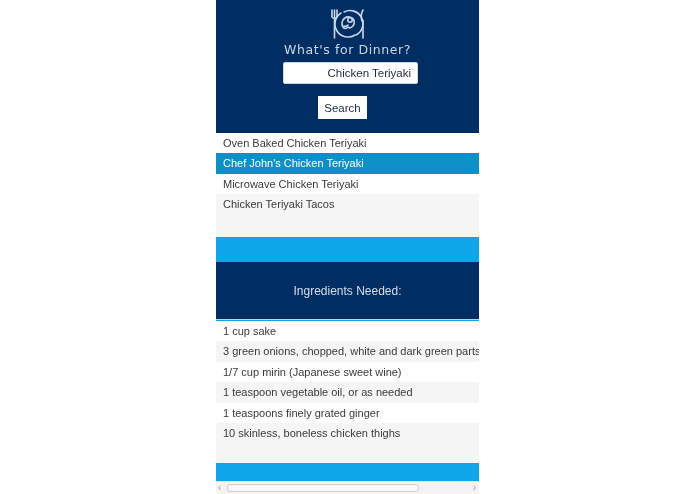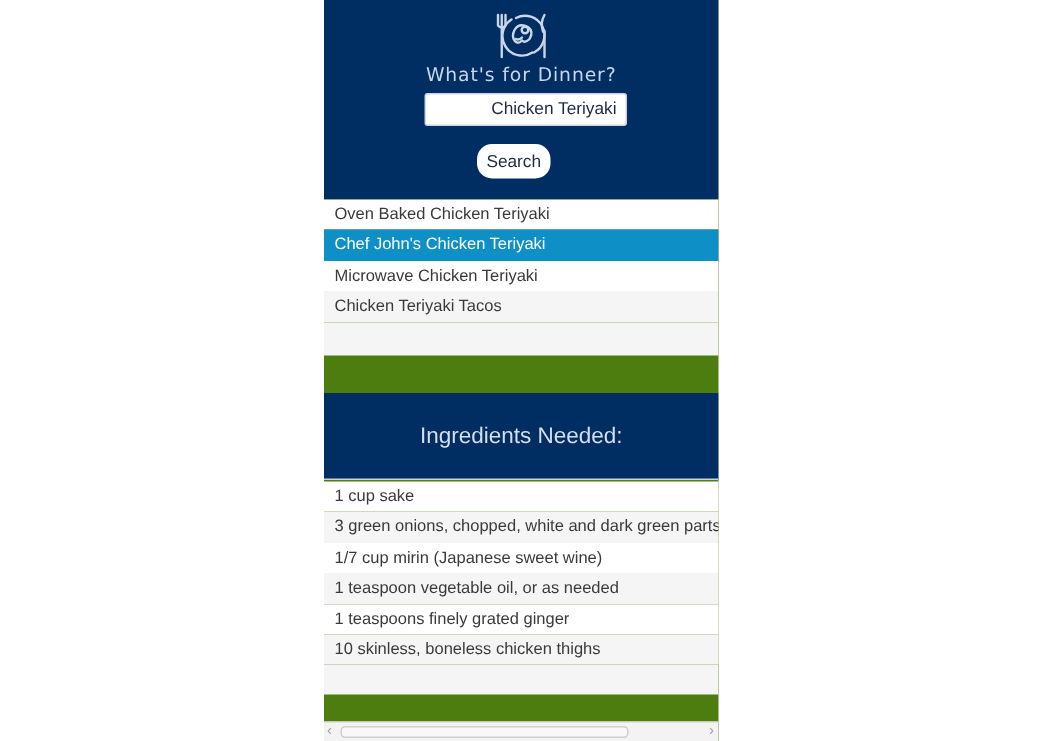--- a/index.html
+++ b/index.html
@@ -1,38 +1,38 @@
 <!DOCTYPE html>
 <html><head>
   <meta charset="utf-8">
   <style>
     html, body { margin: 0; padding: 0; background: #ffffff; }
     body { width: 695px; height: 494px; position: relative; overflow: hidden;
            font-family: "Liberation Sans", "DejaVu Sans", sans-serif; }
-    .panel { position: absolute; left: 216px; top: 0; width: 263px; height: 494px; background: #4d7c0f; overflow: hidden; }
+    .panel { position: absolute; left: 216px; top: 0; width: 263px; height: 494px; background: #0ea5e9; overflow: hidden; }
     .header { background: #002d62; height: 133px; position: relative; text-align: center; }
     .logo { position: absolute; left: 113px; top: 7px; width: 38px; height: 34px; }
     .brand { position: absolute; left: 0; right: 0; top: 42px; color: #c9d6e8; font-size: 12.5px;
              letter-spacing: 0.6px; font-family: "DejaVu Sans", sans-serif; font-weight: normal; }
     .search-input { position: absolute; left: 67px; top: 62px; width: 135px; height: 22px; border: 1px solid #cfd6df;
                     border-radius: 2px; background: #fff; box-sizing: border-box; padding: 0 6px; font-size: 11.5px;
                     color: #1e2a40; font-family: "Liberation Sans", sans-serif; outline: none; text-align: right; }
     .search-btn { position: absolute; left: 102px; top: 96px; width: 49px; height: 23px; background: #fff;
-                  border: none; border-radius: 10px; font-size: 11.5px; color: #1e2a40;
+                  border: none; border-radius: 0; font-size: 11.5px; color: #1e2a40;
                   font-family: "Liberation Sans", sans-serif; padding: 0; cursor: pointer; }
     .list { list-style: none; margin: 0; padding: 0; }
     .list li { height: 20.4px; line-height: 20.4px; padding-left: 7px; font-size: 11px; color: #3a3a3a;
                white-space: nowrap; overflow: hidden; }
     .list li:nth-child(odd) { background: #ffffff; }
     .list li:nth-child(even) { background: #f5f5f5; }
     .list li.selected { background: #0e8fc6; color: #ffffff; }
     .results { position: absolute; top: 133px; left: 0; width: 263px; }
     .results-spacer { height: 22px; background: #f5f5f5; }
     .ingredients-header { position: absolute; top: 262px; left: 0; width: 263px; height: 58px; background: #002d62;
-                          color: #d4deec; font-size: 15px; text-align: center; line-height: 58px;
+                          color: #d4deec; font-size: 12px; text-align: center; line-height: 58px;
                           border-bottom: 1px solid #c9d3df; box-sizing: border-box; }
     .ingredients { position: absolute; top: 321px; left: 0; width: 263px; }
     .ingredients .list li { width: 290px; }
     .ing-spacer { height: 20px; background: #f5f5f5; }
     .hscroll { position: absolute; left: 0; top: 481px; width: 263px; height: 13px; background: #f3f3f3;
                border-top: 1px solid #e2e2e2; box-sizing: border-box; }
     .hscroll .arrow { position: absolute; top: 0; font-size: 10px; color: #a0a0a0; line-height: 12px; }
     .hscroll .arrow.left { left: 2px; }
     .hscroll .arrow.right { right: 3px; }
     .hscroll .thumb { position: absolute; left: 11px; top: 2px; width: 192px; height: 8px; background: #f8f8f8;

